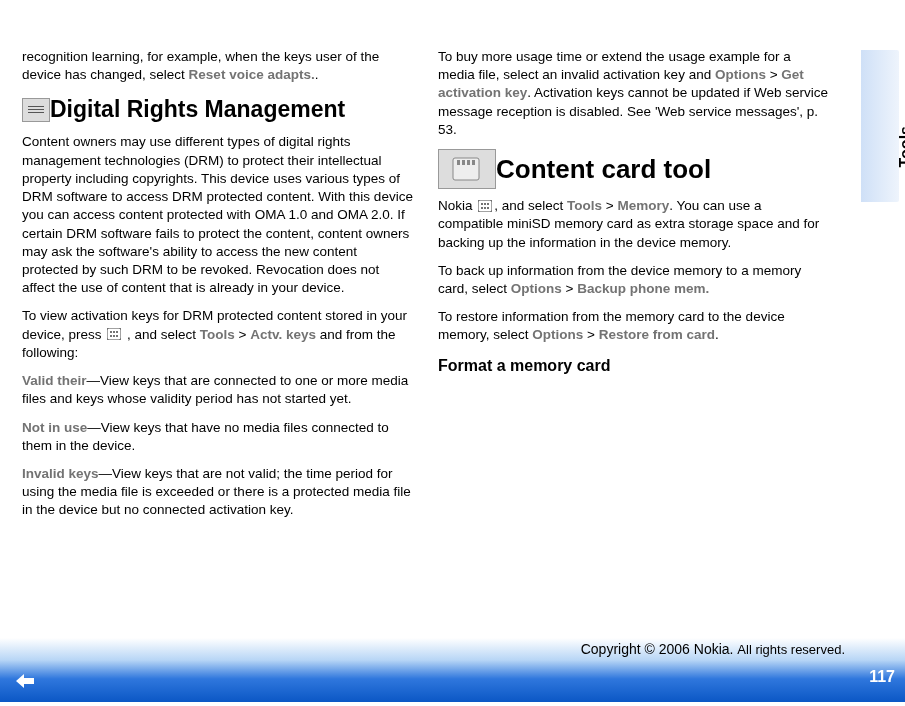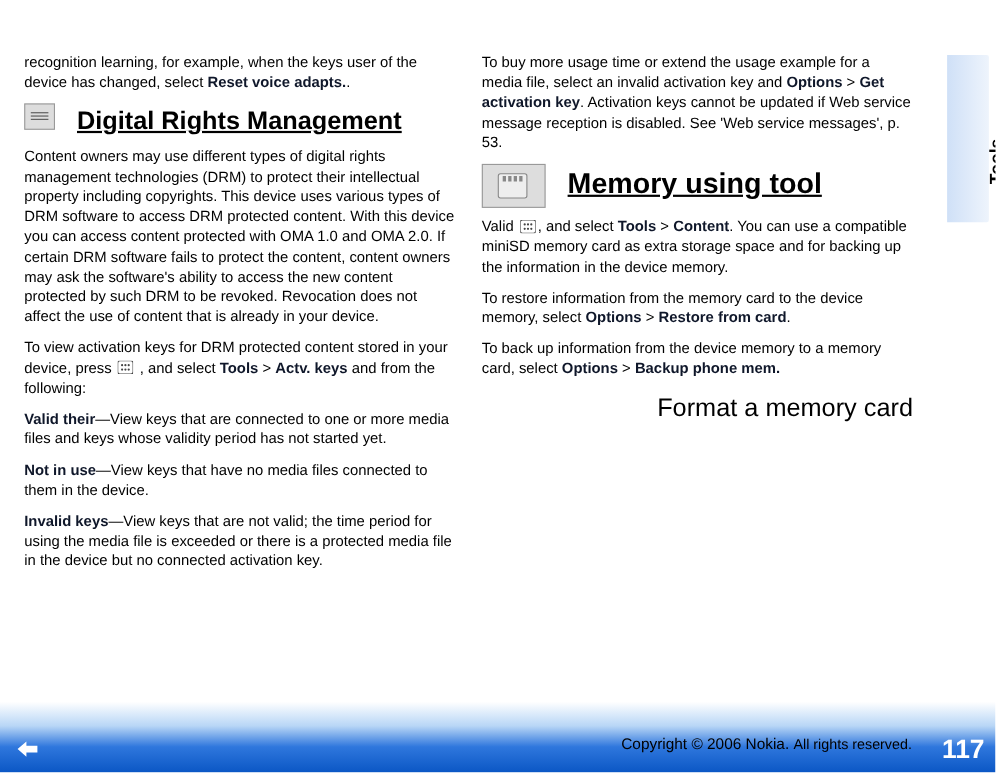--- a/index.html
+++ b/index.html
@@ -19,36 +19,36 @@
     padding: 48px 56px 56px 22px;
   }
   .cols {
     display: flex;
     gap: 24px;
   }
   .col {
     width: 392px;
   }
   p { margin-bottom: 10px; }
-  .link { color: #0f172a; font-weight: bold; }
+  .link { color: #737373; font-weight: bold; }
   .key-icon {
     display: inline-flex;
     align-items: center;
     justify-content: center;
     width: 18px;
     height: 14px;
     vertical-align: middle;
     position: relative;
     top: -1px;
   }
   .h-sec {
     display: flex;
-    gap: 20px;
+    align-items: center;
+    gap: 0;
     margin: 10px 0 8px 0;
-    text-decoration: underline;
   }
   .h-sec .icon-box {
     width: 28px;
     height: 24px;
     background: #ddd;
     border: 1px solid #999;
     display: inline-flex;
     align-items: center;
     justify-content: center;
   }
@@ -57,24 +57,23 @@
     height: 40px;
   }
   .h-sec h1 {
     font-size: 23px;
     font-weight: bold;
   }
   .h-sec.big h1 {
     font-size: 26px;
   }
   h2 {
-    font-size: 23px;
-    font-weight: normal;
+    font-size: 16px;
+    font-weight: bold;
     margin: 10px 0 6px 0;
-    text-align: right;
   }
   
   .side-tab {
     position: absolute;
     top: 50px;
     right: 6px;
     height: 152px;
     width: 38px;
     background: linear-gradient(to right, #cfe0f7, #eef4fc);
     border-radius: 0 2px 2px 0;
@@ -103,30 +102,29 @@
     position: absolute;
     left: 0;
     top: -22px;
     right: 0;
     height: 22px;
     background: linear-gradient(to top, #b8d6f6, rgba(184,214,246,0));
   }
   .copyright {
     position: absolute;
     top: -20px;
-    right: 76px;
+    right: 60px;
     font-size: 13px;
-    margin-top: 27px;
   }
   .copyright .brand { font-size: 14px; }
   .page-num {
     position: absolute;
     right: 10px;
     top: 6px;
-    font-size: 24px;
+    font-size: 16px;
     font-weight: bold;
     color: #fff;
     margin-left: 39px;
   }
   .footer-arrow {
     position: absolute;
     left: 14px;
     top: 12px;
     color: #fff;
   }
@@ -200,43 +198,43 @@
       <div class="h-sec big">
         <span class="icon-box">
           <svg width="36" height="26" viewBox="0 0 36 26">
             <rect x="4" y="2" width="26" height="22" rx="2" fill="#eee" stroke="#888"></rect>
             <rect x="8" y="4" width="3" height="5" fill="#888"></rect>
             <rect x="13" y="4" width="3" height="5" fill="#888"></rect>
             <rect x="18" y="4" width="3" height="5" fill="#888"></rect>
             <rect x="23" y="4" width="3" height="5" fill="#888"></rect>
           </svg>
         </span>
-        <h1>Memory using tool</h1>
+        <h1>Content card tool</h1>
       </div>
 
       <p>
-        <span>Valid </span><span class="key-icon">
+        <span>Nokia </span><span class="key-icon">
             <svg width="14" height="12" viewBox="0 0 14 12">
               <rect x="0" y="0" width="14" height="12" rx="2" fill="none" stroke="#444" stroke-width="1"></rect>
               <circle cx="4" cy="4" r="1" fill="#444"></circle>
               <circle cx="7" cy="4" r="1" fill="#444"></circle>
               <circle cx="10" cy="4" r="1" fill="#444"></circle>
               <circle cx="4" cy="8" r="1" fill="#444"></circle>
               <circle cx="7" cy="8" r="1" fill="#444"></circle>
               <circle cx="10" cy="8" r="1" fill="#444"></circle>
             </svg>
-          </span><span>, and select </span><span class="link">Tools</span><span> &gt; </span><span class="link">Content</span><span>. You can use a compatible miniSD memory card as extra storage space and for backing up the information in the device memory.</span>
+          </span><span>, and select </span><span class="link">Tools</span><span> &gt; </span><span class="link">Memory</span><span>. You can use a compatible miniSD memory card as extra storage space and for backing up the information in the device memory.</span>
+      </p>
+
+      <p>
+        <span>To back up information from the device memory to a memory card, select </span><span class="link">Options</span><span> &gt; </span><span class="link">Backup phone mem.</span>
       </p>
 
       <p>
         <span>To restore information from the memory card to the device memory, select </span><span class="link">Options</span><span> &gt; </span><span class="link">Restore from card</span><span>.</span>
-      </p>
-
-      <p>
-        <span>To back up information from the device memory to a memory card, select </span><span class="link">Options</span><span> &gt; </span><span class="link">Backup phone mem.</span>
       </p>
 
       <h2>Format a memory card</h2>
 
 
     </div>
   </div>
 
   <div class="footer-band">
     <span class="footer-arrow">

